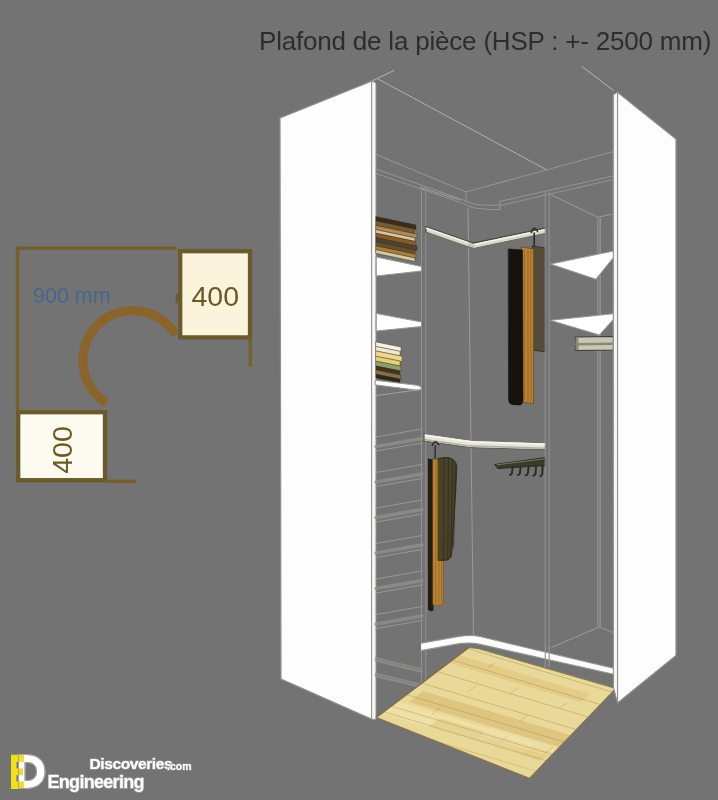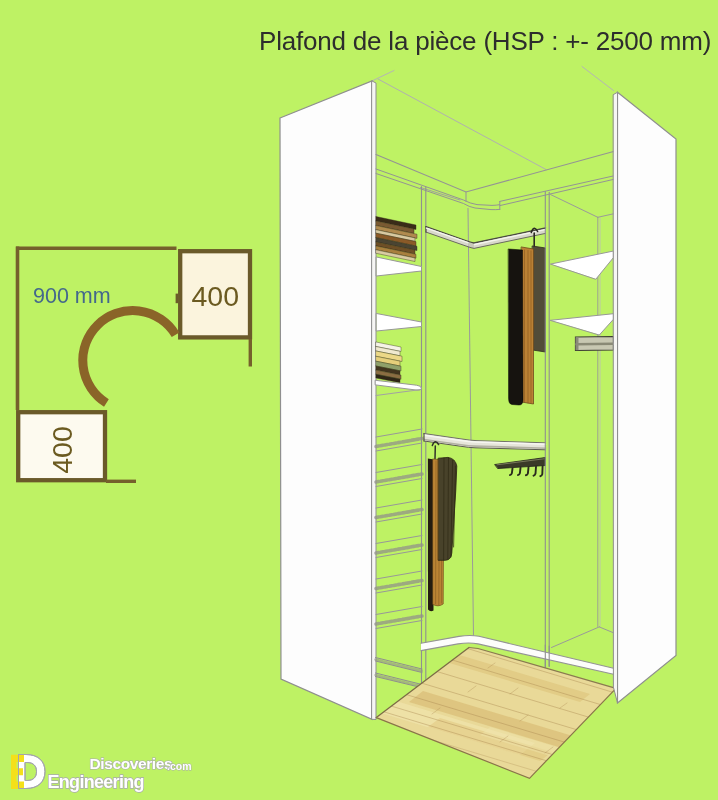--- a/index.html
+++ b/index.html
@@ -1,16 +1,16 @@
 <!DOCTYPE html>
 <html><head>
 <meta charset="utf-8">
 <style>
   html,body{margin:0;padding:0;background:#ffffff;}
-  #page{position:relative;width:718px;height:800px;background:#bef264;overflow:hidden;
+  #page{position:relative;width:718px;height:800px;background:#737373;overflow:hidden;
         font-family:"Liberation Sans", sans-serif;}
 </style>
 </head>
 <body>
 <div id="page">
 <svg width="718" height="800" viewBox="0 0 718 800" xmlns="http://www.w3.org/2000/svg">
 
   <text x="259" y="49.5" font-size="26" letter-spacing="-0.2" fill="#2d2d2d">Plafond de la pièce (HSP : +- 2500 mm)</text>
 
   <g>

